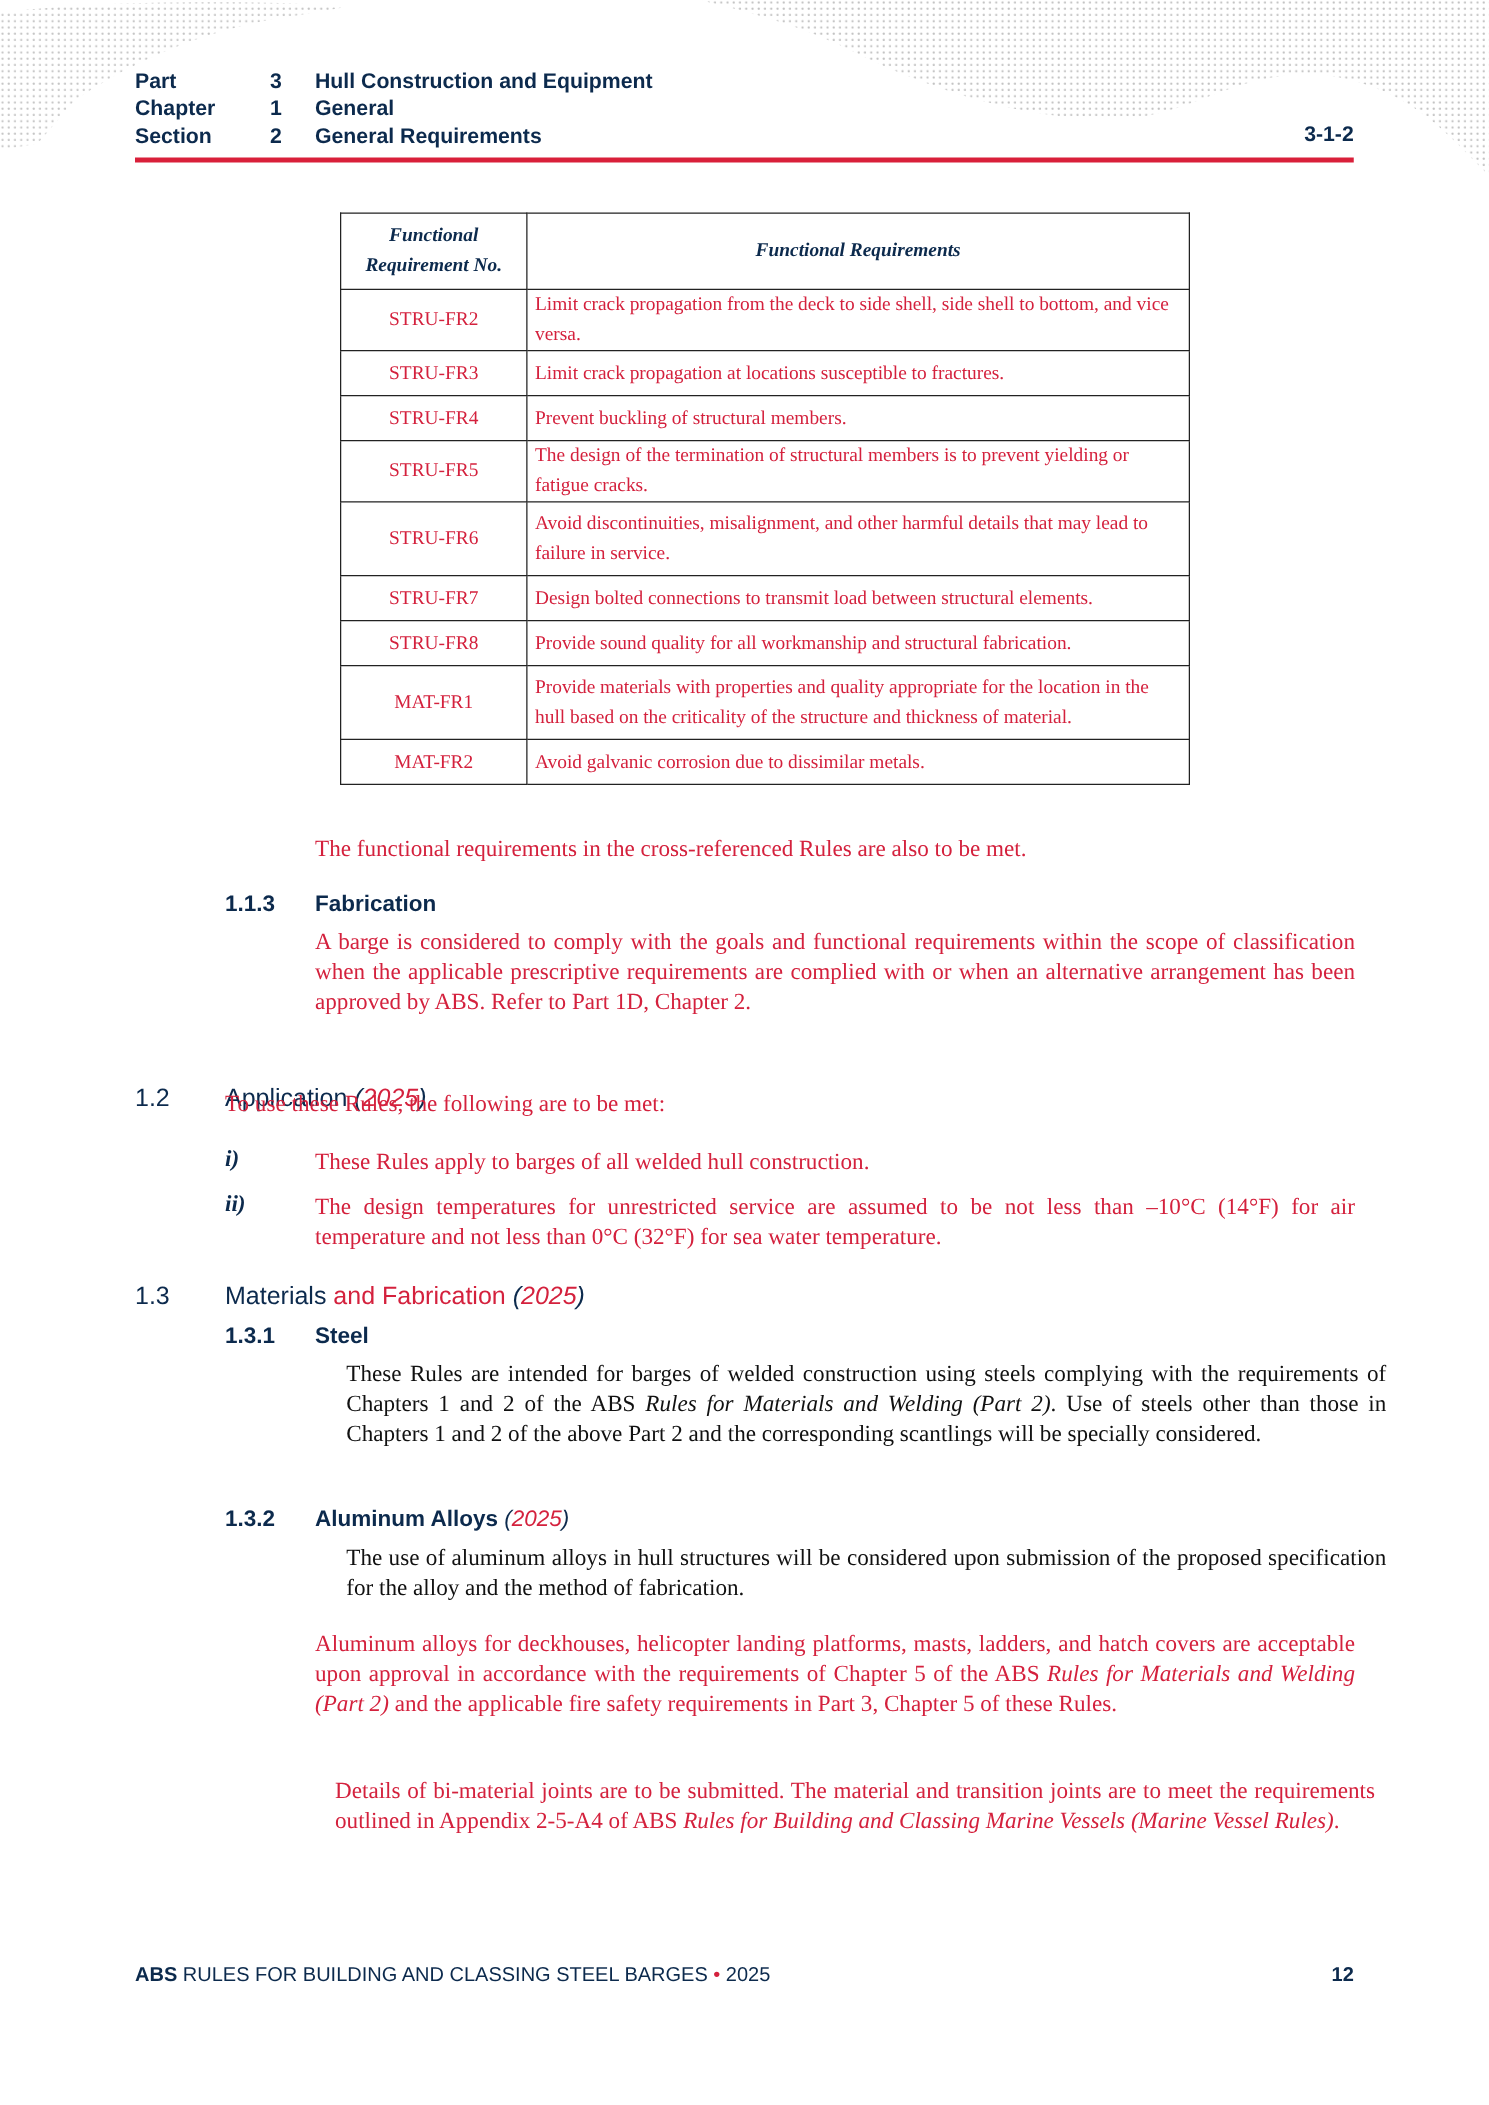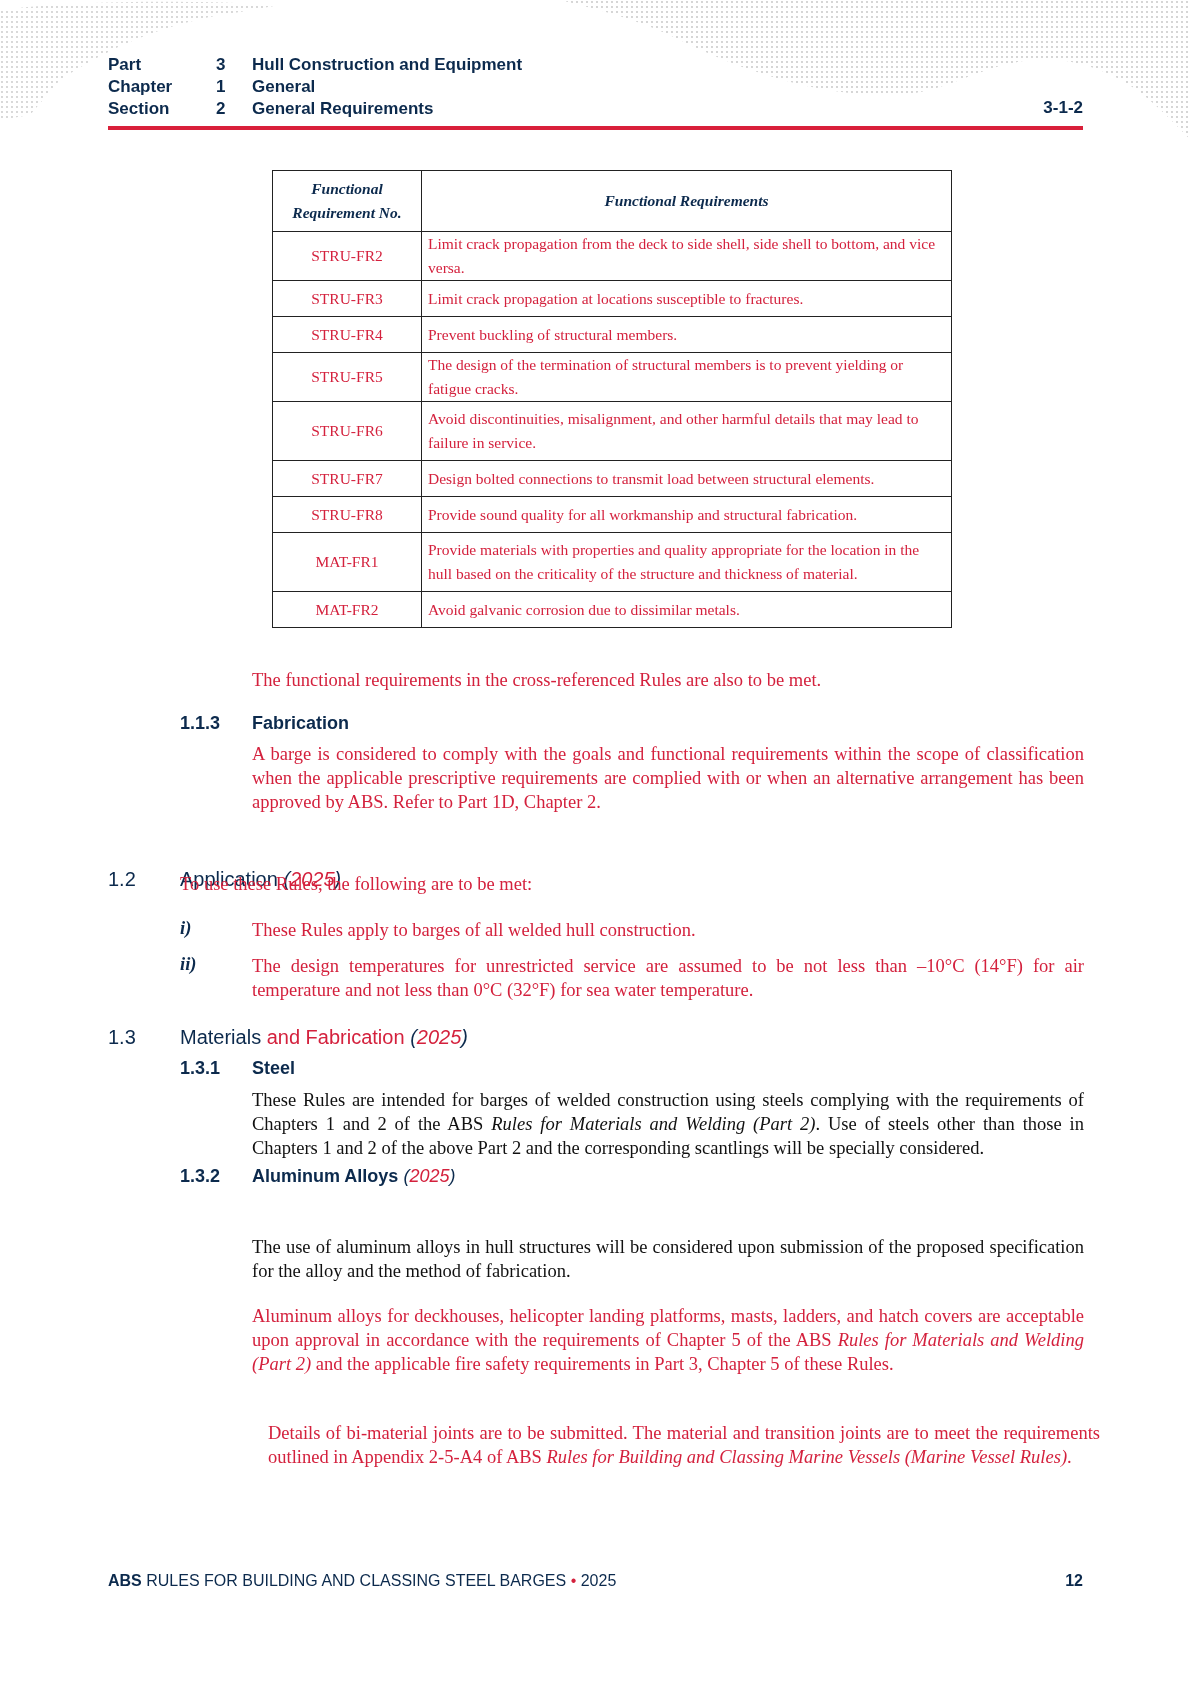--- a/index.html
+++ b/index.html
@@ -22,21 +22,21 @@
   .tbl td, .tbl th { border: 1.5px solid #222; padding: 0 6px; }
   .tbl th { color: #0c2a4d; font-style: italic; font-weight: bold; font-size: 15.5px; line-height: 24px; height: 60px; }
   .tbl td { color: #d4213d; height: 35px; line-height: 24px; }
   .tbl td.no { text-align: center; width: 136px; }
   .tbl td.tall { height: 58px; }
   .tbl td.cat { text-align: center; font-weight: bold; }
   .tbl th.no-h { width: 136px; }
 
   .body { position: absolute; font-family: "Liberation Serif", serif; font-size: 18.5px; line-height: 24px; }
   .red { color: #d4213d; }
-  .blk { color: #111; }
+  .blk { color: #111; margin-left: 25px; }
   .just { text-align: justify; }
   .h2 { position: absolute; font-family: "Liberation Sans", sans-serif; font-size: 20px; color: #0c2a4d; }
   .h3 { position: absolute; font-family: "Liberation Sans", sans-serif; font-weight: bold; font-size: 18px; color: #0c2a4d; }
   .h2 .t { position: absolute; left: 72px; white-space: nowrap; }
   .h3 .t { position: absolute; left: 72px; white-space: nowrap; }
   .year { color: #d4213d; font-style: italic; font-weight: normal; }
   .paren { color: #0c2a4d; font-style: italic; font-weight: normal; }
   .li-mark { position: absolute; left: 180px; font-family: "Liberation Serif", serif; font-style: italic; font-weight: bold; font-size: 18.5px; color: #0c2a4d; }
 
   .footer { position: absolute; left: 108px; top: 1572px; font-family: Liberation Sans, sans-serif; font-size: 16px; color: #0c2a4d; white-space: nowrap; }
@@ -151,21 +151,21 @@
     <span>1.3</span>
     <span class="t"><span>Materials</span><span class="red"> and Fabrication</span> <span class="paren">(</span><span class="year">2025</span><span class="paren">)</span></span>
   </div>
 
   <div class="h3" style="left:180px; top:1058px;">
     <span>1.3.1</span>
     <span class="t">Steel</span>
   </div>
   <div class="body blk just" style="left:252px; top:1088px; width:832px;"><span>These Rules are intended for barges of welded construction using steels complying with the requirements of Chapters 1 and 2 of the ABS </span><i class="it">Rules for Materials and Welding (Part 2)</i><span>. Use of steels other than those in Chapters 1 and 2 of the above Part 2 and the corresponding scantlings will be specially considered.</span></div>
 
-  <div class="h3" style="left:180px; top:1166px;">
+  <div class="h3" style="left:180px; top:1205px;">
     <span>1.3.2</span>
     <span class="t"><span>Aluminum Alloys</span> <span class="paren">(</span><span class="year">2025</span><span class="paren">)</span></span>
   </div>
   <div class="body blk just" style="left:252px; top:1235px; width:832px;">The use of aluminum alloys in hull structures will be considered upon submission of the proposed specification for the alloy and the method of fabrication.</div>
   <div class="body red just" style="left:252px; top:1304px; width:832px;"><span>Aluminum alloys for deckhouses, helicopter landing platforms, masts, ladders, and hatch covers are acceptable upon approval in accordance with the requirements of Chapter 5 of the ABS </span><i class="it">Rules for Materials and Welding (Part 2)</i><span> and the applicable fire safety requirements in Part 3, Chapter 5 of these Rules.</span></div>
   <div class="body red just" style="left:268px; top:1421px; width:832px;"><span>Details of bi-material joints are to be submitted. The material and transition joints are to meet the requirements outlined in Appendix 2-5-A4 of ABS </span><i class="it">Rules for Building and Classing Marine Vessels (Marine Vessel Rules)</i><span>.</span></div>
 
   <div class="footer"><b>ABS</b><span> RULES FOR BUILDING AND CLASSING STEEL BARGES </span><span class="dot">•</span><span> 2025</span></div>
   <div class="page-num">12</div>
 </div>

